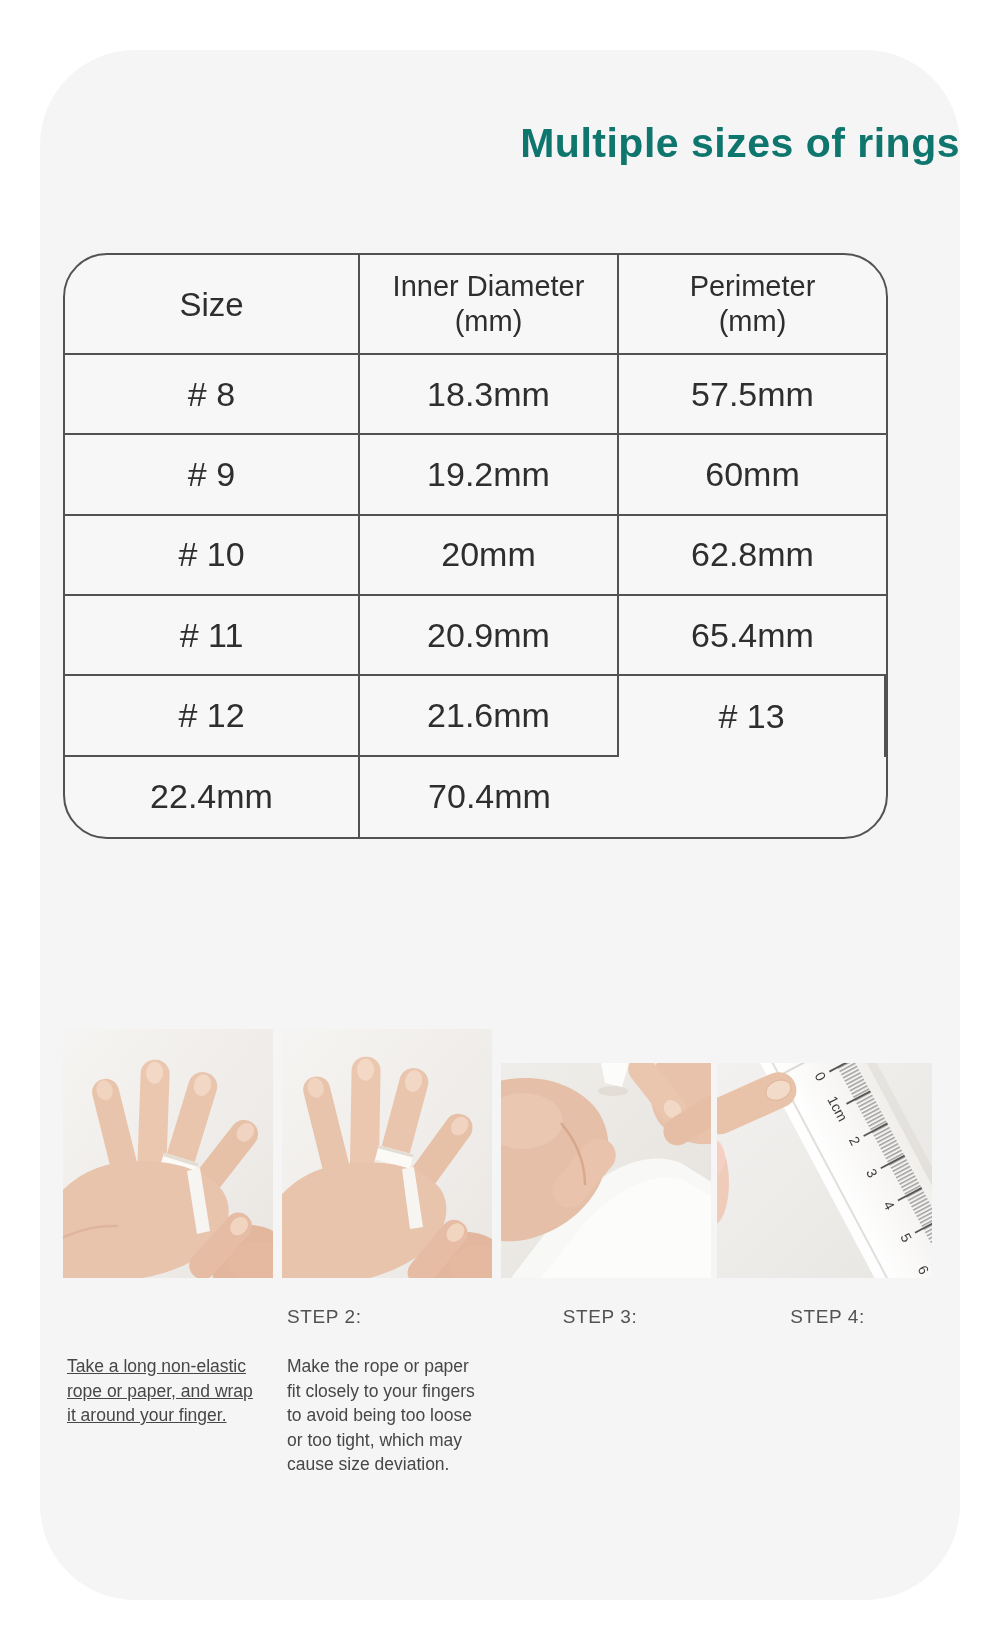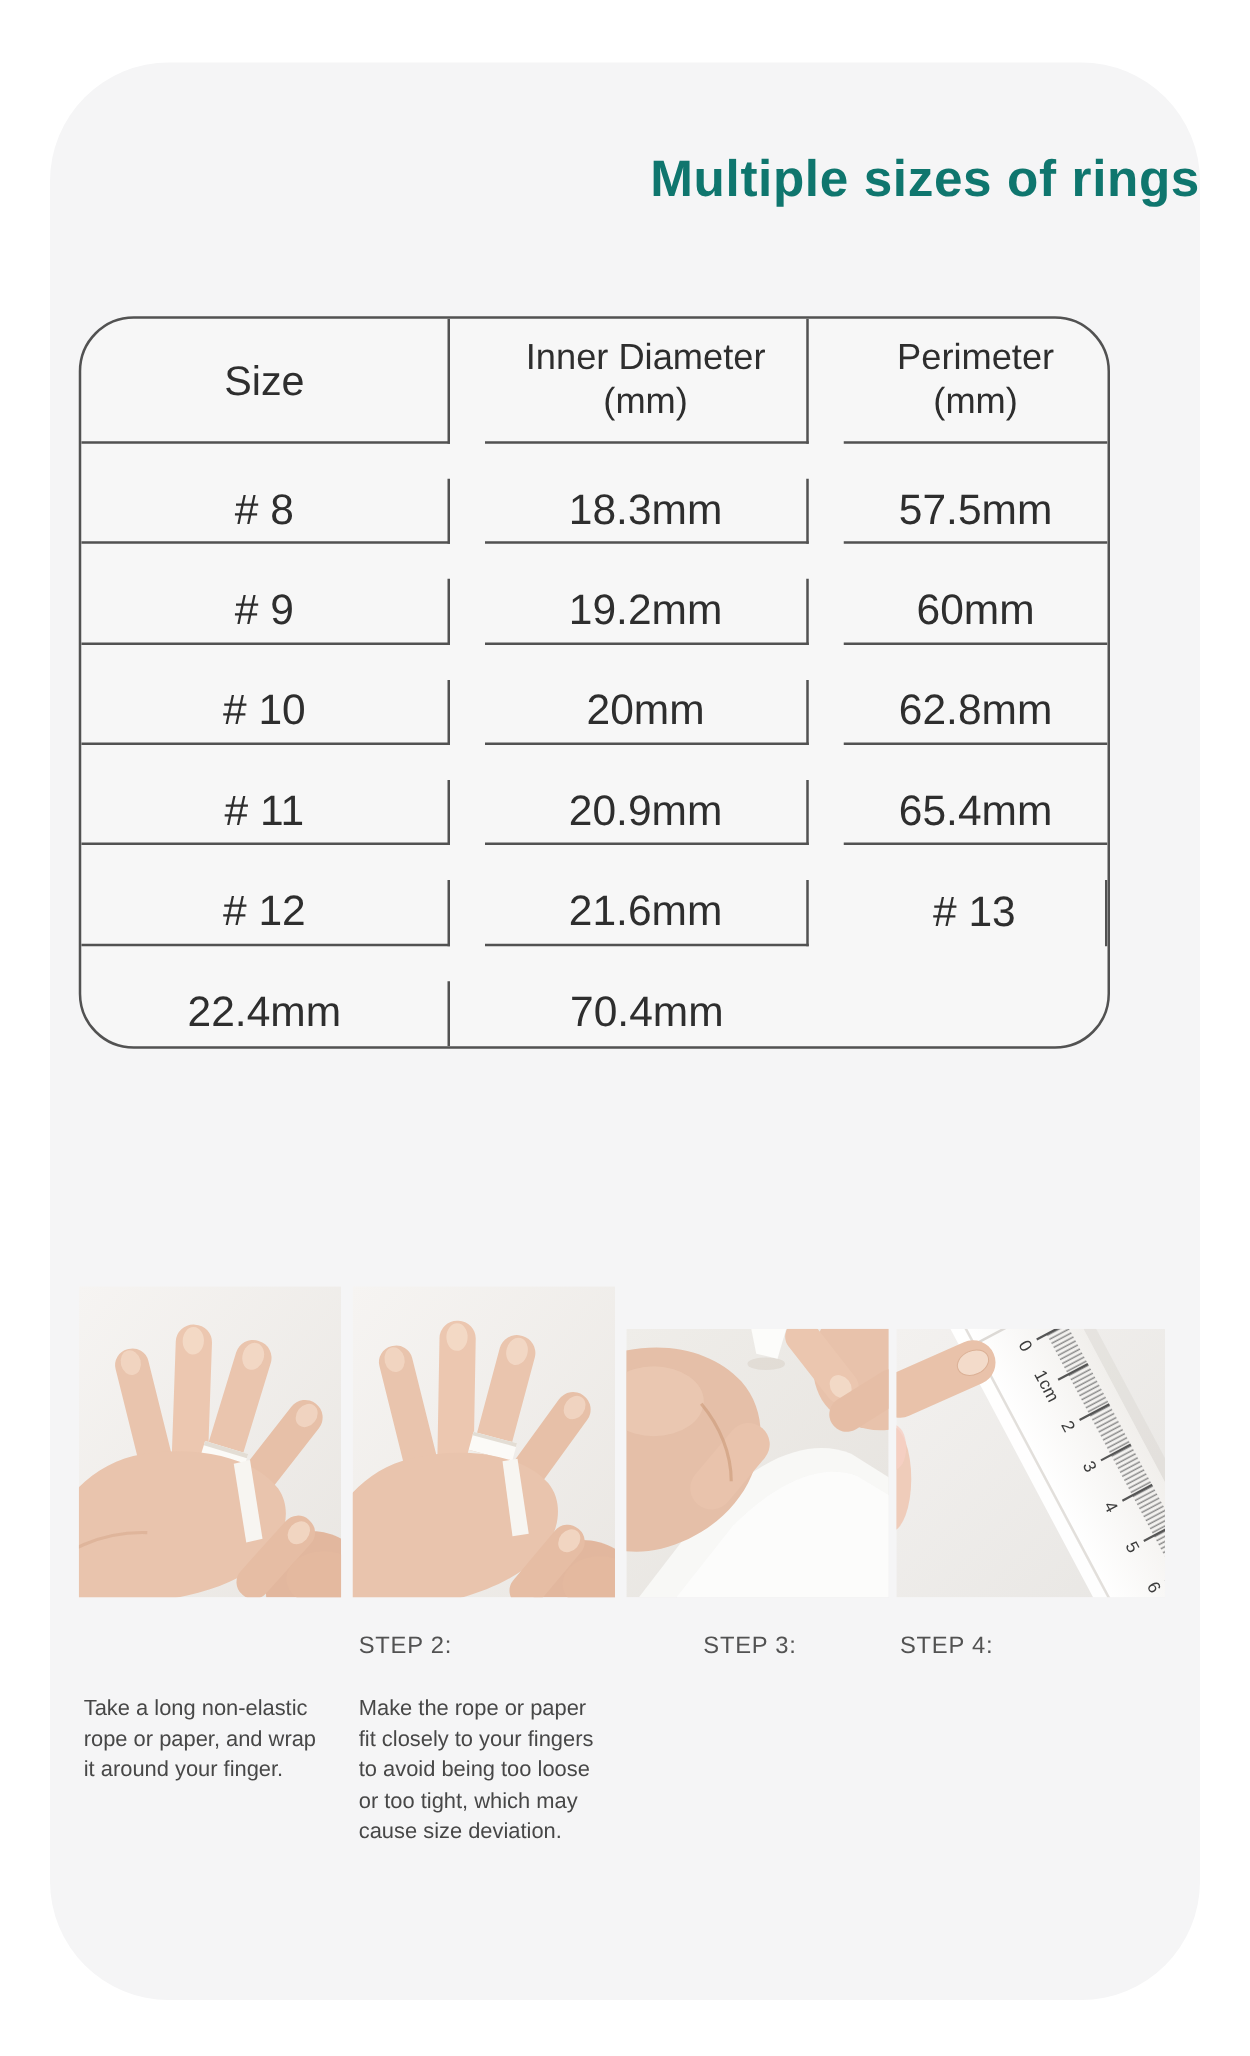--- a/index.html
+++ b/index.html
@@ -18,21 +18,20 @@
   .title2{
     position:absolute;top:828px;left:0;width:100%;text-align:center;
     font-size:56px;font-weight:700;color:#141414;letter-spacing:0.5px;
   }
   .size-table{
     position:absolute;left:23px;top:203px;width:825px;height:586px;
     background:#f7f7f7;border:2px solid #525252;border-radius:44px;
     box-sizing:border-box;display:grid;overflow:hidden;
     grid-template-columns:295px 259px 1fr;
     grid-template-rows:100px repeat(6, 1fr);
-    gap:28px;
   }
   .cell{
     display:flex;align-items:center;justify-content:center;
     border-right:2px solid #525252;border-bottom:2px solid #525252;
     color:#2e2e2e;text-align:center;
   }
   .cell.lc{border-right:none;}
   .cell.lr{border-bottom:none;}
   .cell.h{font-size:29px;line-height:35px;white-space:pre-line;}
   .cell.h-size{font-size:33px;}
@@ -40,29 +39,29 @@
   .photo{position:absolute;overflow:hidden;}
   .photo svg{display:block;}
   #ph1{left:23px;top:979px;width:210px;height:249px;}
   #ph2{left:242px;top:979px;width:210px;height:249px;}
   #ph3{left:461px;top:1013px;width:210px;height:215px;}
   #ph4{left:677px;top:1013px;width:215px;height:215px;}
   .step{position:absolute;}
   #st1{left:27px;top:1256px;width:196px;}
   #st2{left:247px;top:1256px;width:200px;}
   #st3{left:467px;top:1256px;width:186px;text-align:center;}
-  #st4{left:680px;top:1256px;width:215px;}
+  #st4{left:680px;top:1256px;width:215px;text-align:center;}
   .step-label{
     font-size:19px;color:#525252;letter-spacing:0.6px;
     height:25px;margin-bottom:23px;
   }
   .step-text{
     font-size:17.5px;line-height:24.5px;color:#474747;white-space:pre-line;
   }
-  #st1 .step-text{margin-top:48px;}
+  #st1 .step-text{margin-top:48px;text-decoration:underline;}
 </style>
 </head>
 <body>
 
 <div class="panel">
 
   <div class="title1">Multiple sizes of rings</div>
 
   <div class="size-table">
     <div class="cell h h-size">Size</div>

